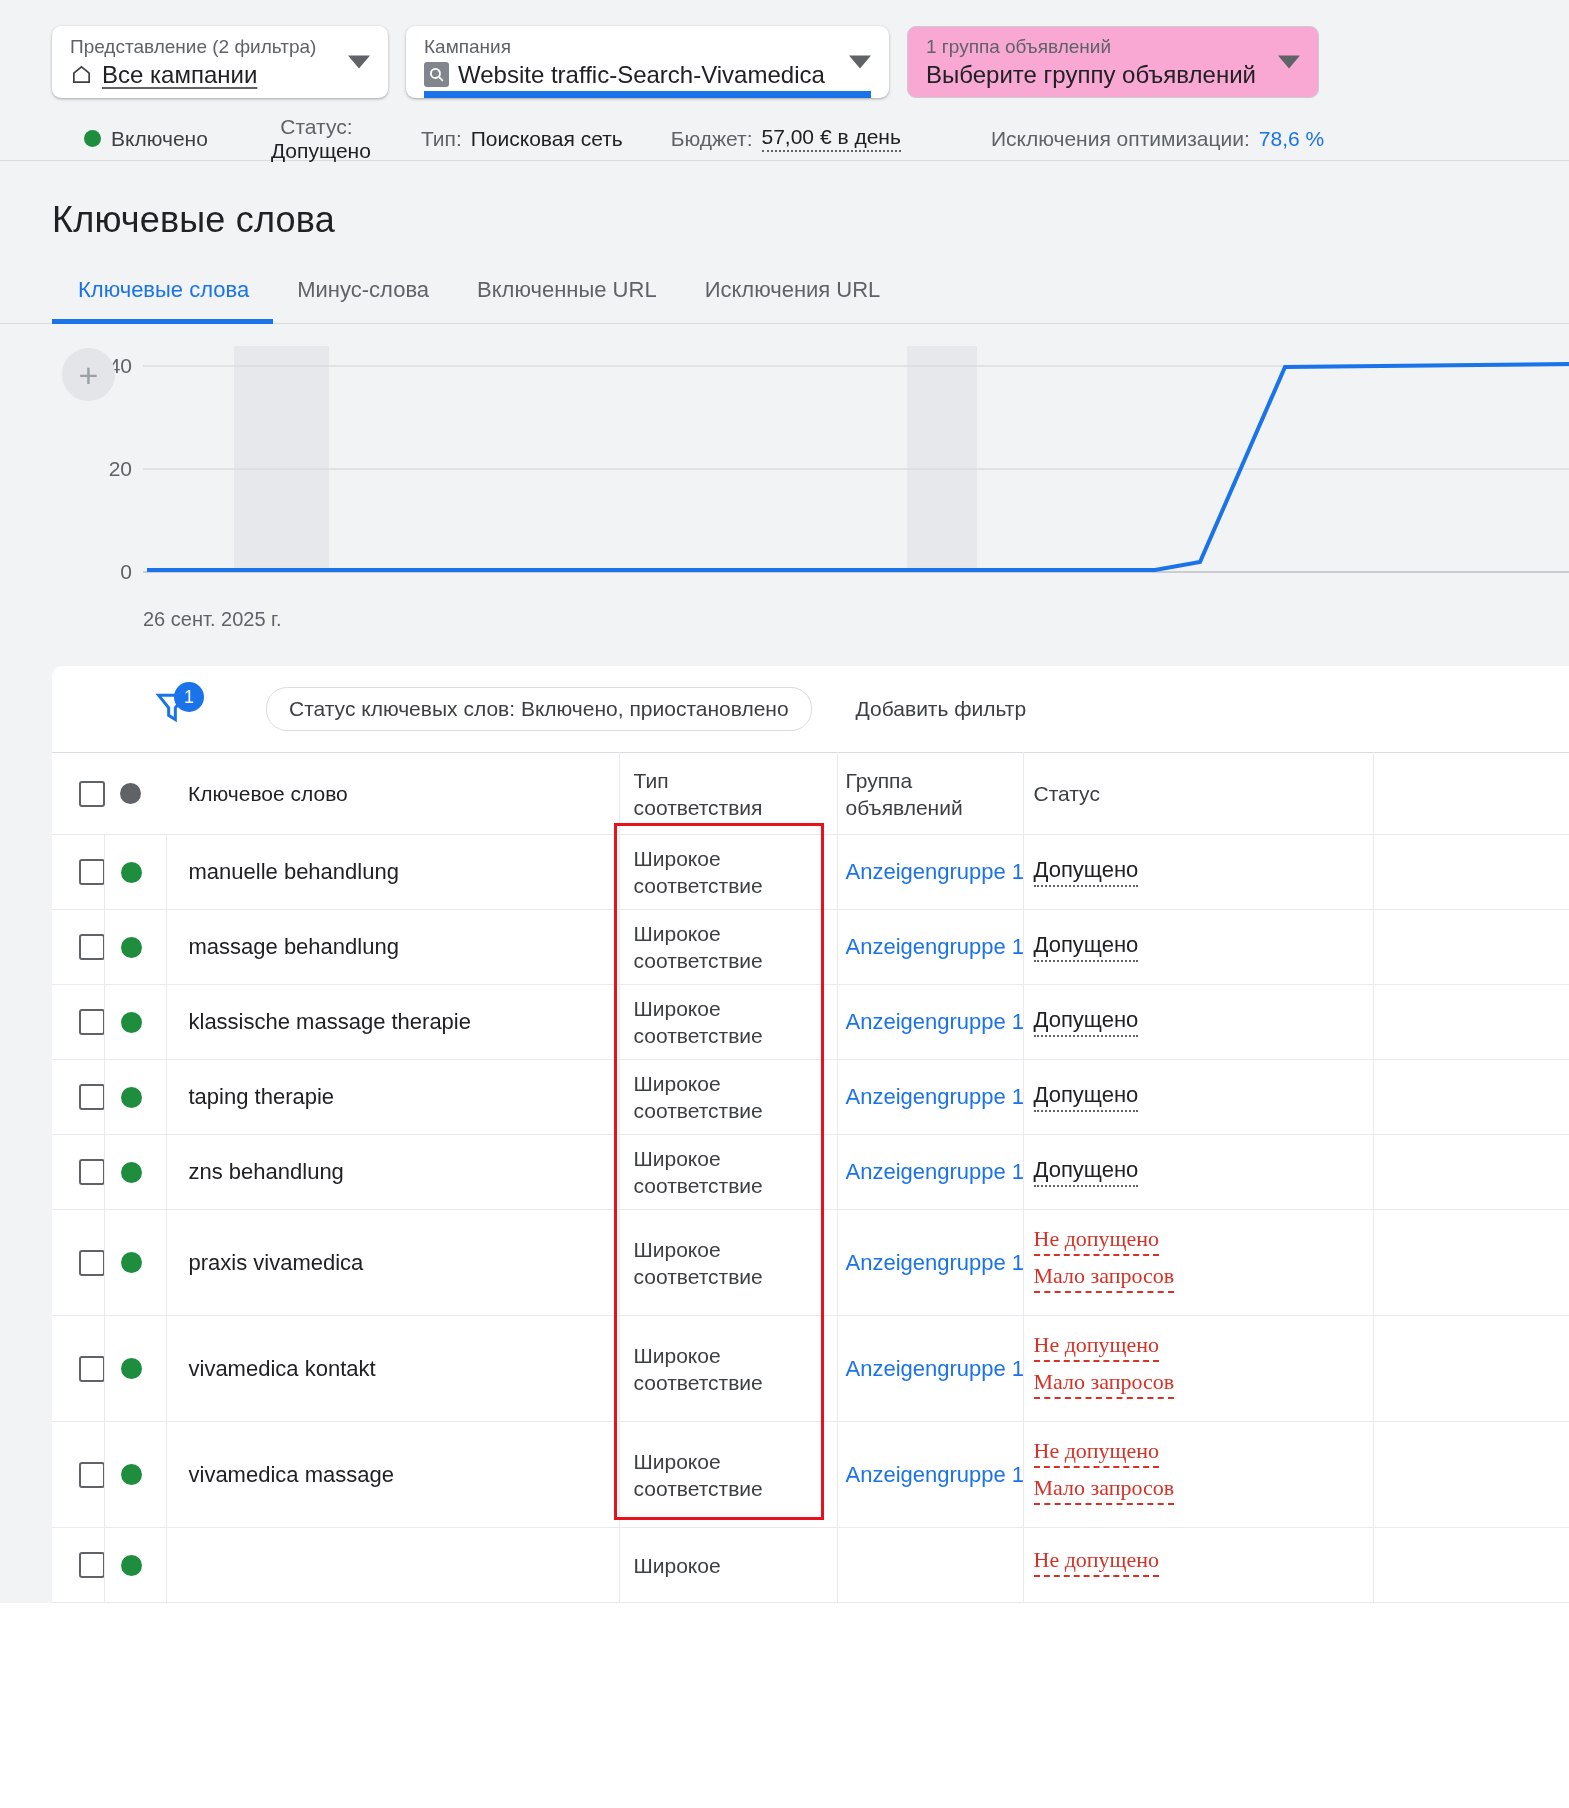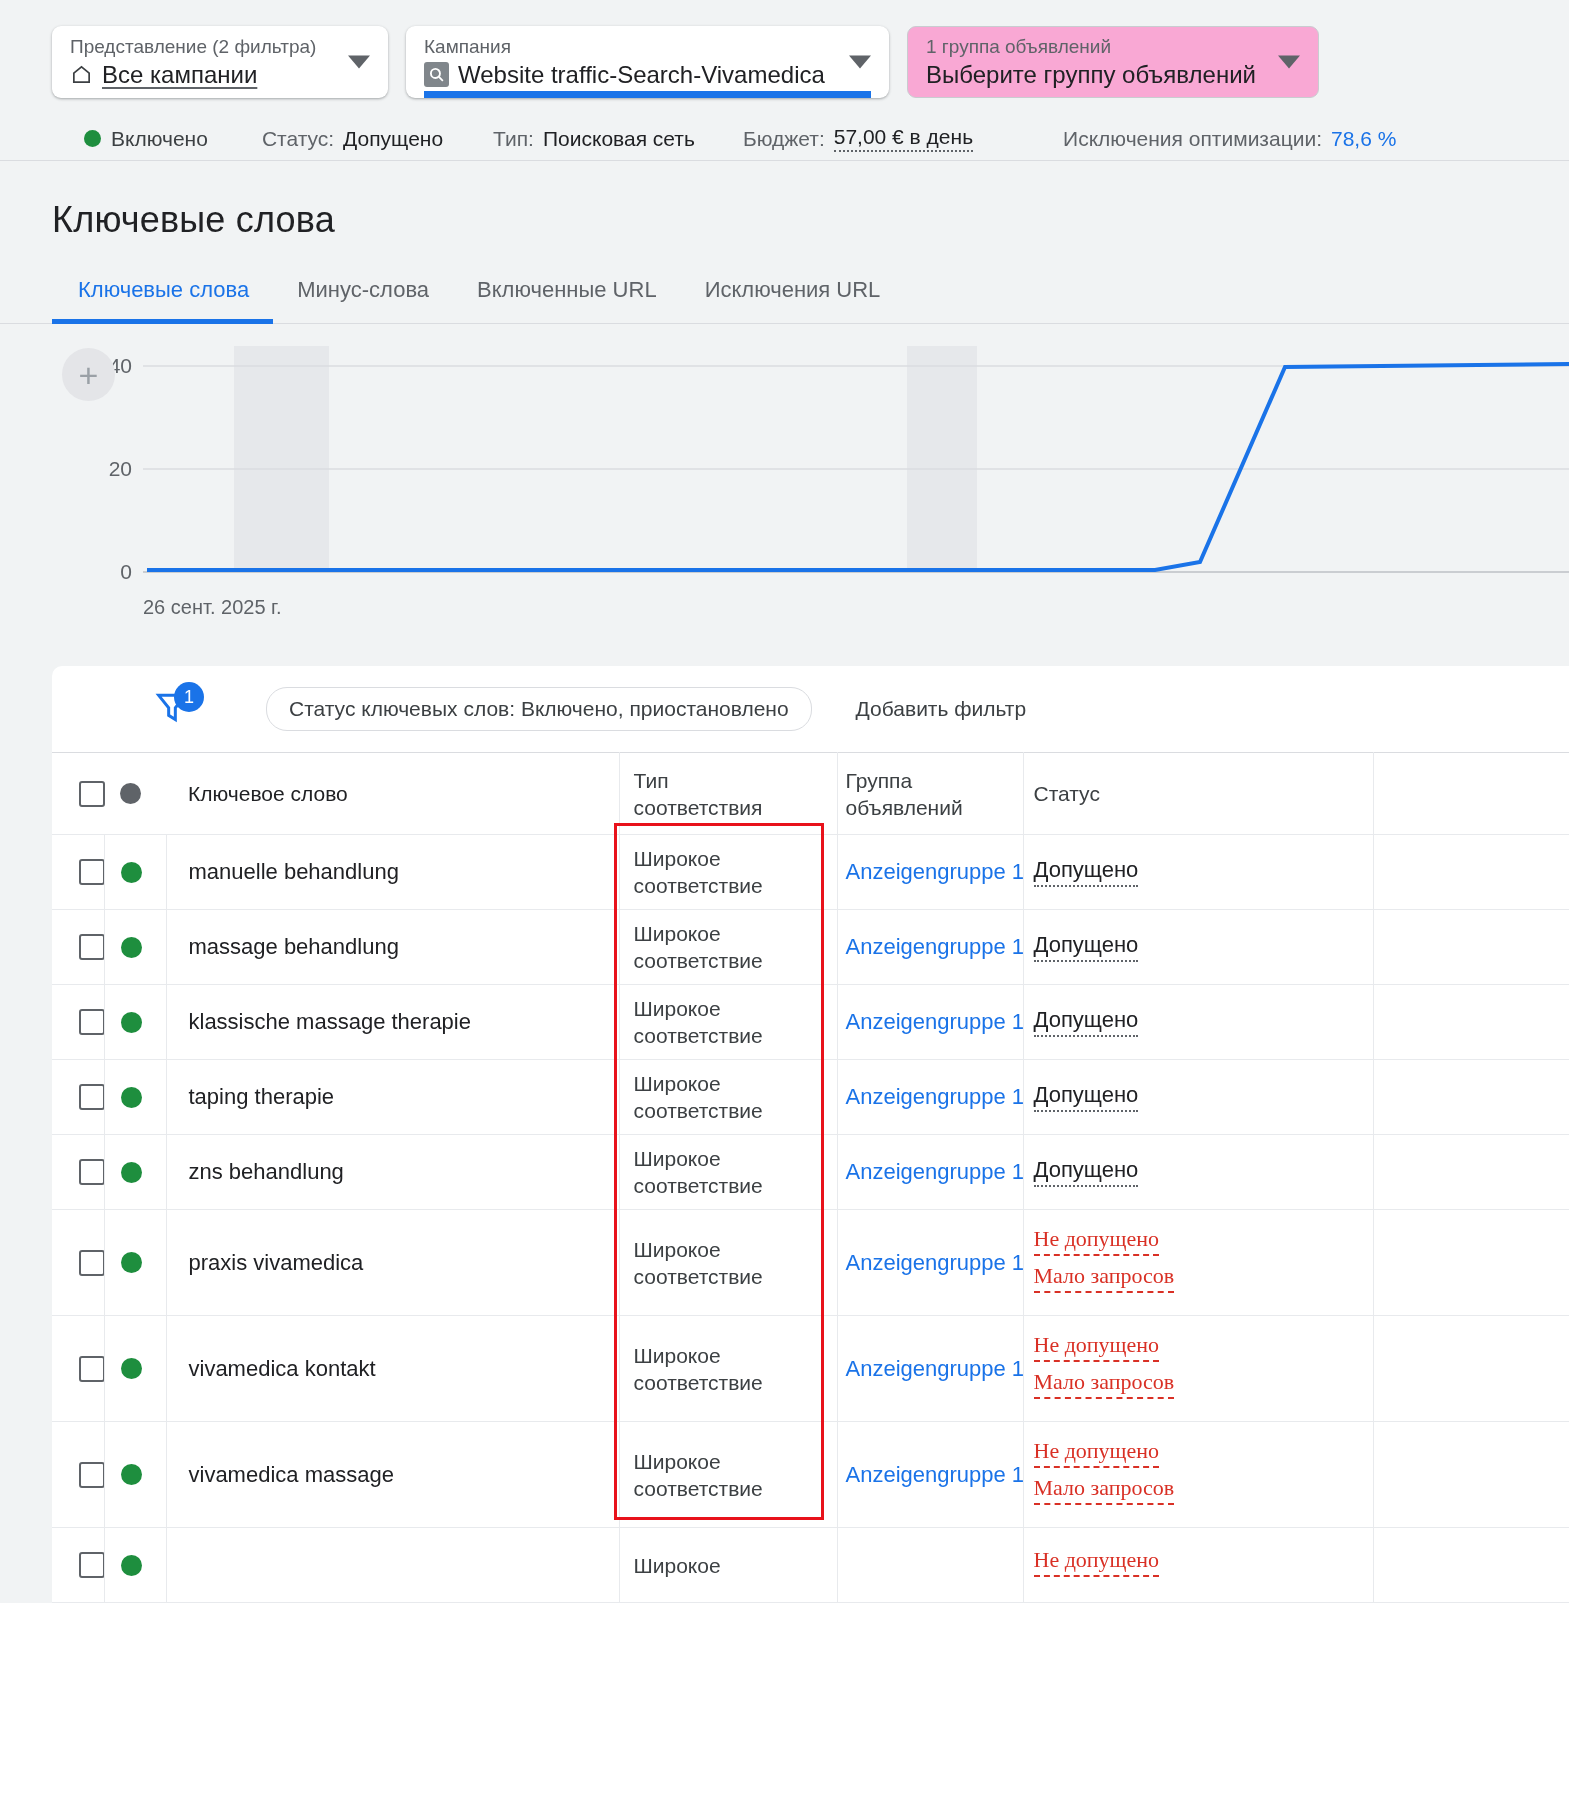--- a/index.html
+++ b/index.html
@@ -148,21 +148,21 @@
   
   .chart-wrap {
     position: relative;
     height: 320px;
     background: #f1f3f4;
     margin-top: 22px;
   }
   .chart-svg { display: block; }
   .xlabel {
     position: absolute;
-    left: 143px; top: 250px;
+    left: 143px; top: 262px;
     font-size: 20px;
     color: #5f6368;
     white-space: nowrap;
   }
   .plus-fab {
     position: absolute;
     left: 62px; top: 2px;
     width: 53px; height: 53px;
     border-radius: 50%;
     background: #e4e5e8;
@@ -319,21 +319,21 @@
       </div>
       <span class="caret"></span>
     </div>
   </div>
 
   <div class="statusbar">
     <span class="status-item">
       <span class="dot-green"></span>
       <span>Включено</span>
     </span>
-    <span class="status-item" style="margin-left:54px;">
+    <span class="status-item" style="margin-left:54px;flex-direction:column;">
       <span class="lbl-muted">Статус:</span>
       <span class="val-strong" style="margin-left:9px;">Допущено</span>
     </span>
     <span class="status-item" style="margin-left:50px;">
       <span class="lbl-muted">Тип:</span>
       <span class="val-strong" style="margin-left:9px;">Поисковая сеть</span>
     </span>
     <span class="status-item" style="margin-left:48px;">
       <span class="lbl-muted">Бюджет:</span>
       <span class="val-dotted" style="margin-left:9px;">57,00 € в день</span>

